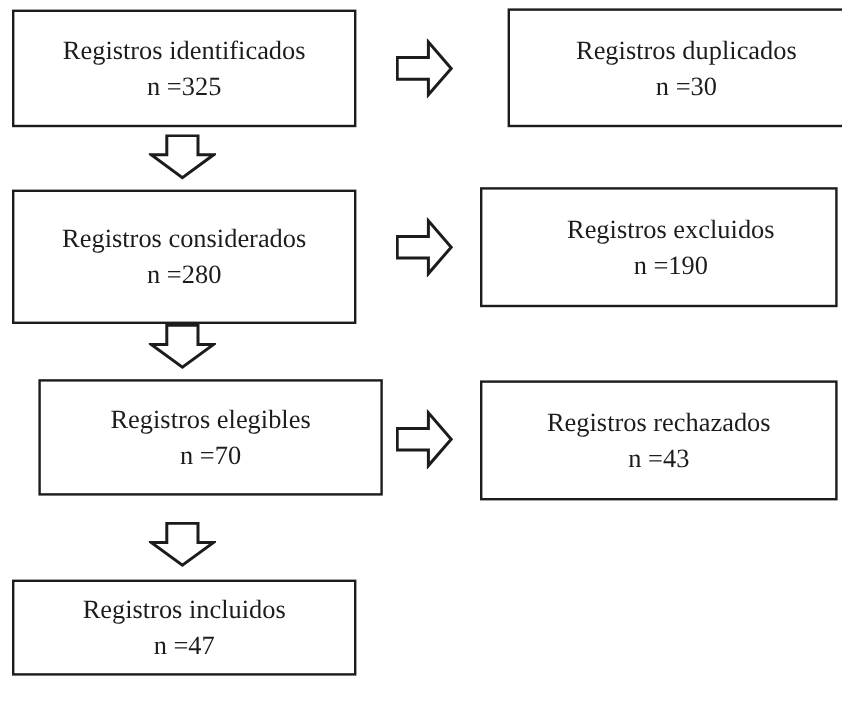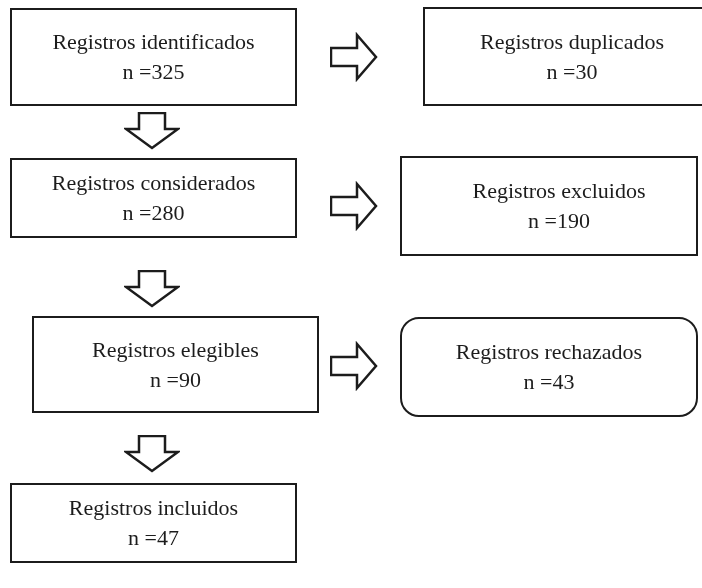--- a/index.html
+++ b/index.html
@@ -32,28 +32,28 @@
   .box .line {
     white-space: nowrap;
   }
   .arrow {
     position: absolute;
     display: block;
   }
   
   .b-main { left: 10px; width: 287px; }
   .b1 { top: 8px;   height: 98px; }
-  .b2 { top: 158px; height: 80px; }
+  .b2 { top: 158px; height: 112px; }
   .b3 { top: 316px; height: 97px; margin-left: 22px; }
   .b4 { top: 483px; height: 80px; }
   
   .b-side { left: 400px; width: 298px; }
   .s1 { top: 7px;   height: 99px; margin-left: 23px; }
   .s2 { top: 156px; height: 100px; padding-left: 20px; }
-  .s3 { top: 317px; height: 100px; border-radius: 19px; }
+  .s3 { top: 317px; height: 100px; }
   
   .a-right { left: 330px; width: 48px; height: 50px; }
   .ar1 { top: 32px; }
   .ar2 { top: 181px; }
   .ar3 { top: 341px; }
   
   .a-down { left: 124px; width: 56px; height: 38px; }
   .ad1 { top: 112px; }
   .ad2 { top: 270px; }
   .ad3 { top: 435px; }
@@ -88,21 +88,21 @@
   <div class="box b-side s2">
     <div class="line">Registros excluidos</div>
     <div class="line">n =190</div>
   </div>
   <svg class="arrow a-down ad2" viewBox="0 0 56 38">
     <polygon points="15,1 41,1 41,17 54,17 28,36 2,17 15,17" fill="#ffffff" stroke="#1c1c1c" stroke-width="2.5" stroke-linejoin="miter"></polygon>
   </svg>
 
   <div class="box b-main b3">
     <div class="line">Registros elegibles</div>
-    <div class="line">n =90</div>
+    <div class="line">n =70</div>
   </div>
   <svg class="arrow a-right ar3" viewBox="0 0 48 50">
     <polygon points="1,16 27,16 27,3 46,25 27,47 27,34 1,34" fill="#ffffff" stroke="#1c1c1c" stroke-width="2.5" stroke-linejoin="miter"></polygon>
   </svg>
   <div class="box b-side s3">
     <div class="line">Registros rechazados</div>
     <div class="line">n =43</div>
   </div>
   <svg class="arrow a-down ad3" viewBox="0 0 56 38">
     <polygon points="15,1 41,1 41,17 54,17 28,36 2,17 15,17" fill="#ffffff" stroke="#1c1c1c" stroke-width="2.5" stroke-linejoin="miter"></polygon>

